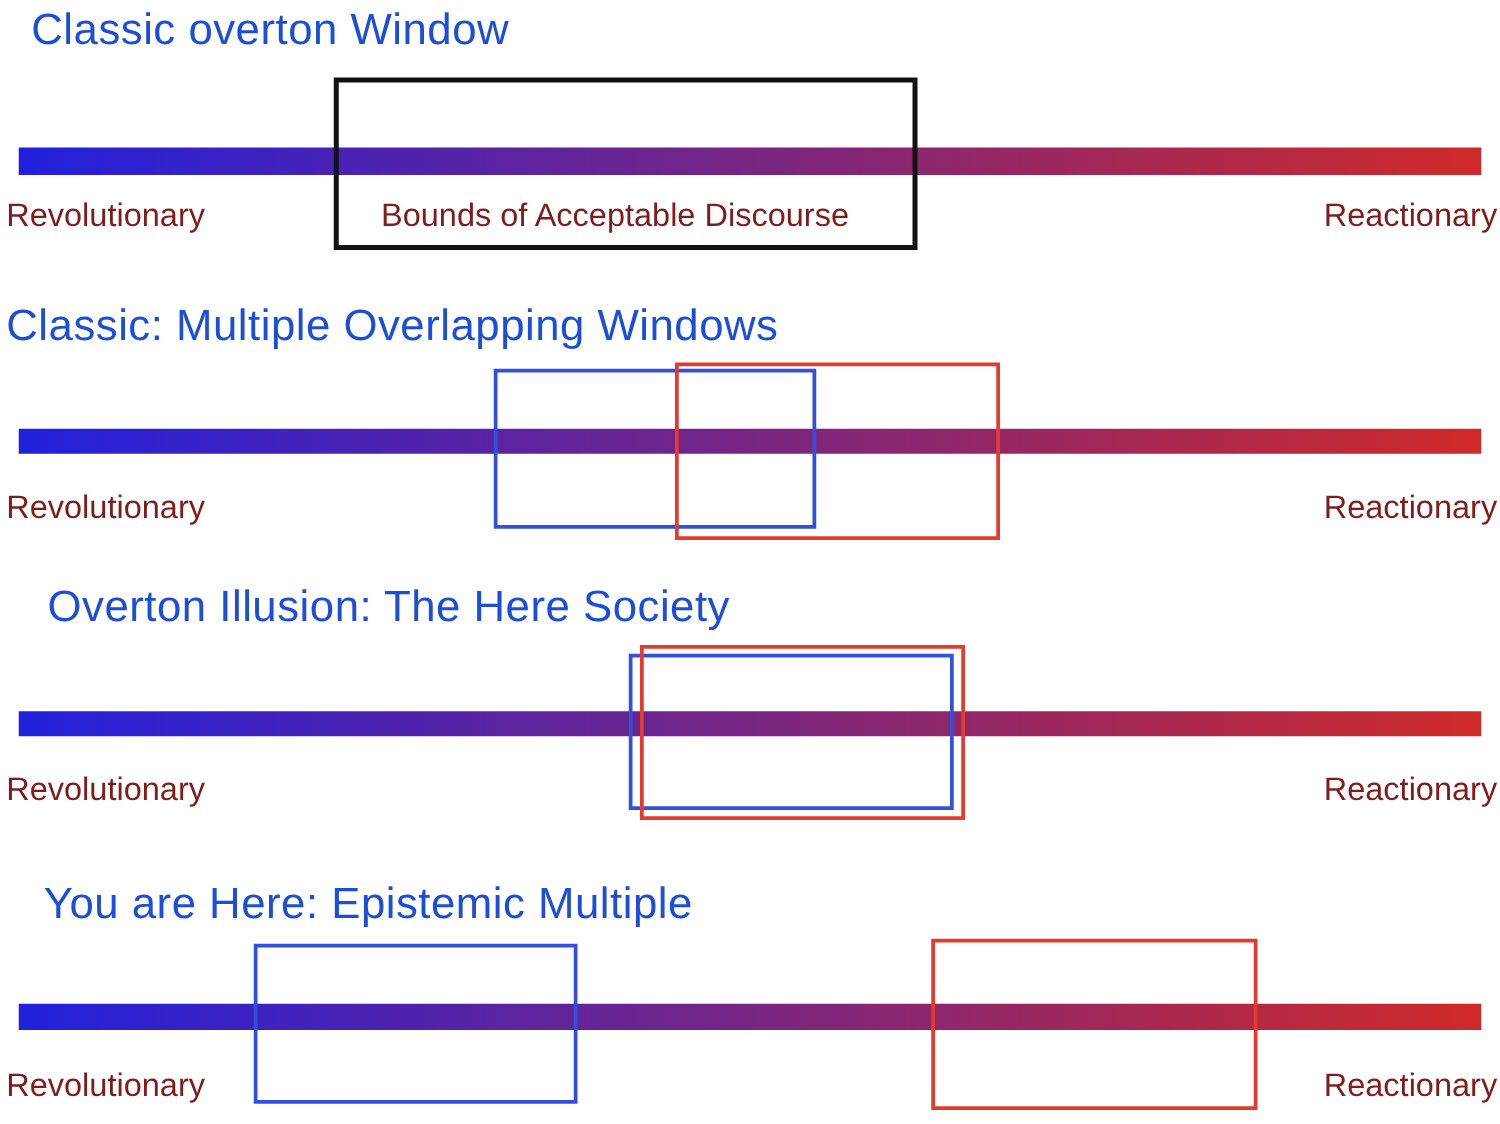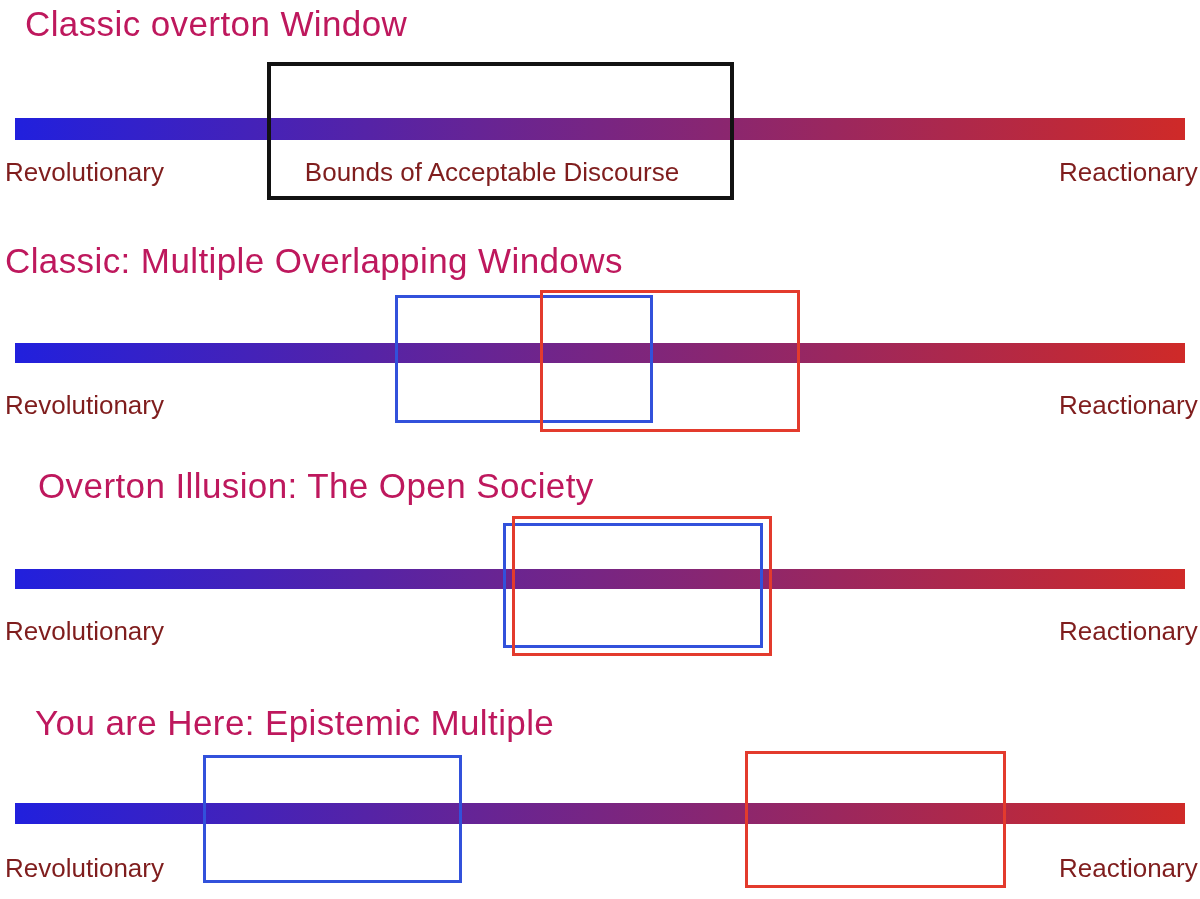--- a/index.html
+++ b/index.html
@@ -13,21 +13,21 @@
     height: 899px;
     overflow: hidden;
     font-family: "Liberation Sans", sans-serif;
     color: #1b1b1b;
   }
   .title {
     position: absolute;
     font-size: 35px;
     letter-spacing: 0.4px;
     white-space: nowrap;
-    color: #be185d;
+    color: #1d4ed8;
   }
   .bar {
     position: absolute;
     left: 15px;
     width: 1170px;
     background: linear-gradient(90deg, #2120dd 0%, #cf2a28 100%);
   }
   .label {
     position: absolute;
     font-size: 26px;
@@ -59,21 +59,21 @@
 <div>
   <div class="title" style="left:5px; top:241px">Classic: Multiple Overlapping Windows</div>
   <div class="bar" style="top:343px; height:20px"></div>
   <div class="win blue" style="left:395px; top:295px; width:258px; height:128px"></div>
   <div class="win red" style="left:540px; top:290px; width:260px; height:142px"></div>
   <div class="label" style="left:5px; top:390px">Revolutionary</div>
   <div class="label" style="left:1059px; top:390px">Reactionary</div>
 </div>
 
 <div>
-  <div class="title" style="left:38px; top:466px">Overton Illusion: The Open Society</div>
+  <div class="title" style="left:38px; top:466px">Overton Illusion: The Here Society</div>
   <div class="bar" style="top:569px; height:20px"></div>
   <div class="win blue" style="left:503px; top:523px; width:260px; height:125px"></div>
   <div class="win red" style="left:512px; top:516px; width:260px; height:140px"></div>
   <div class="label" style="left:5px; top:616px">Revolutionary</div>
   <div class="label" style="left:1059px; top:616px">Reactionary</div>
 </div>
 
 <div>
   <div class="title" style="left:35px; top:703px">You are Here: Epistemic Multiple</div>
   <div class="bar" style="top:803px; height:21px"></div>

